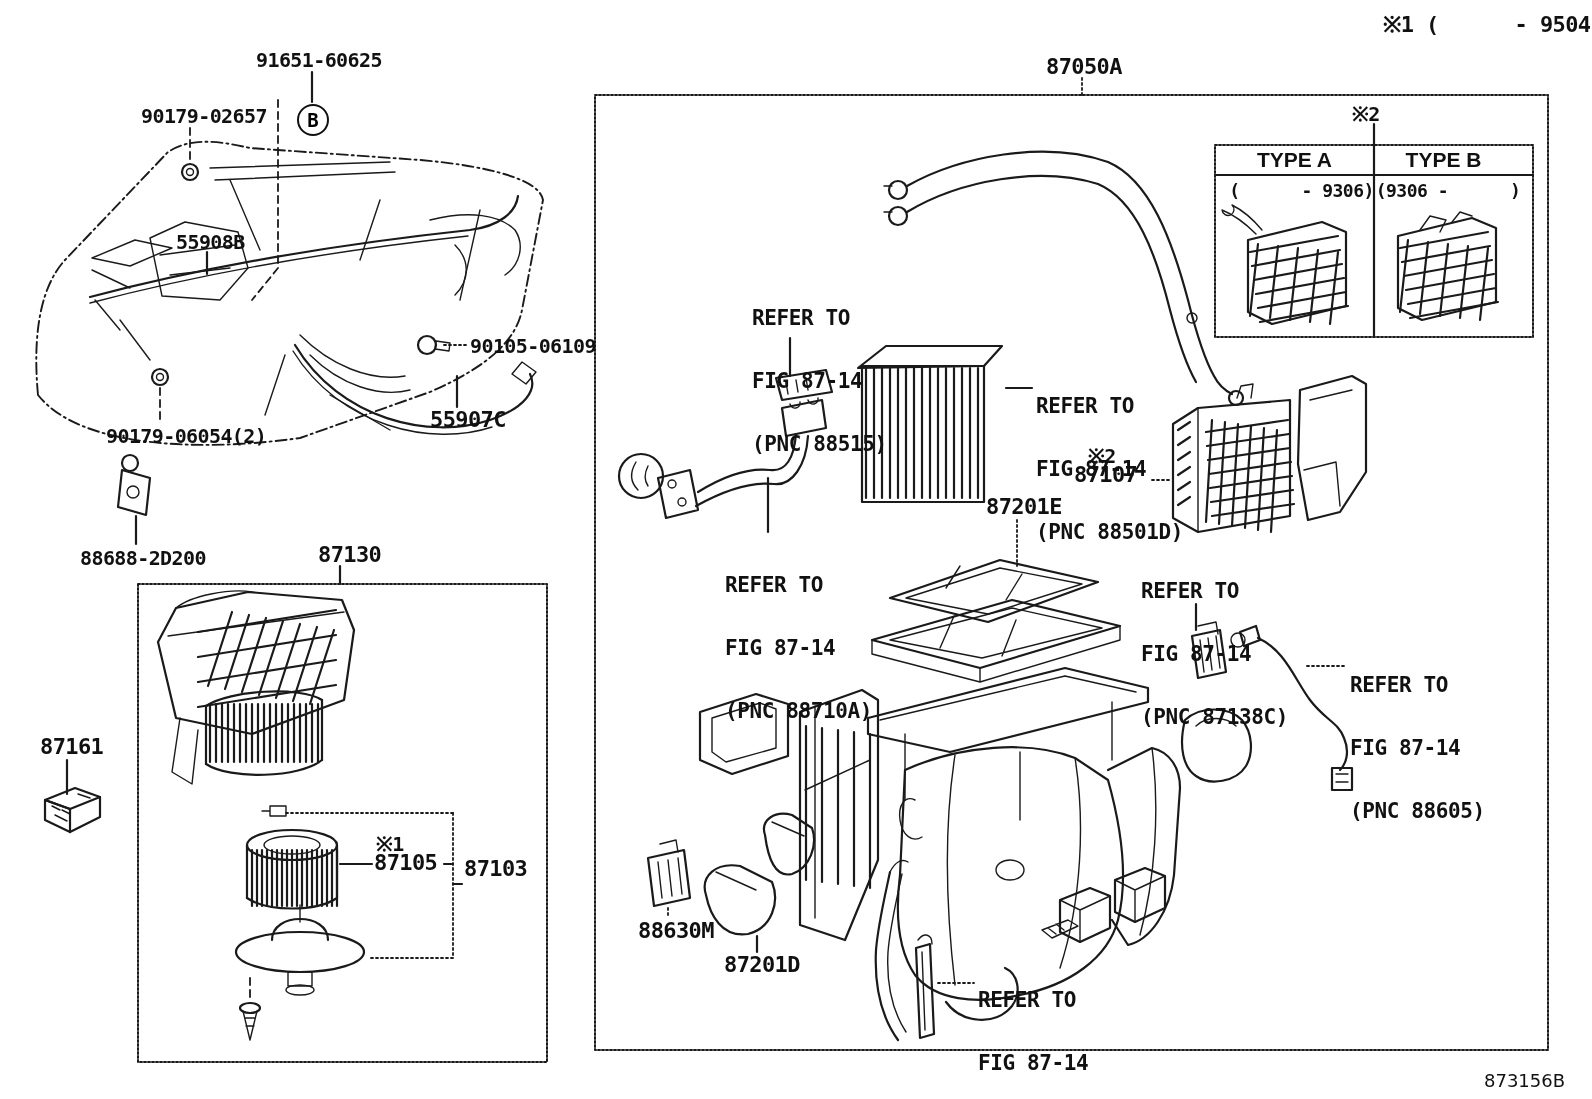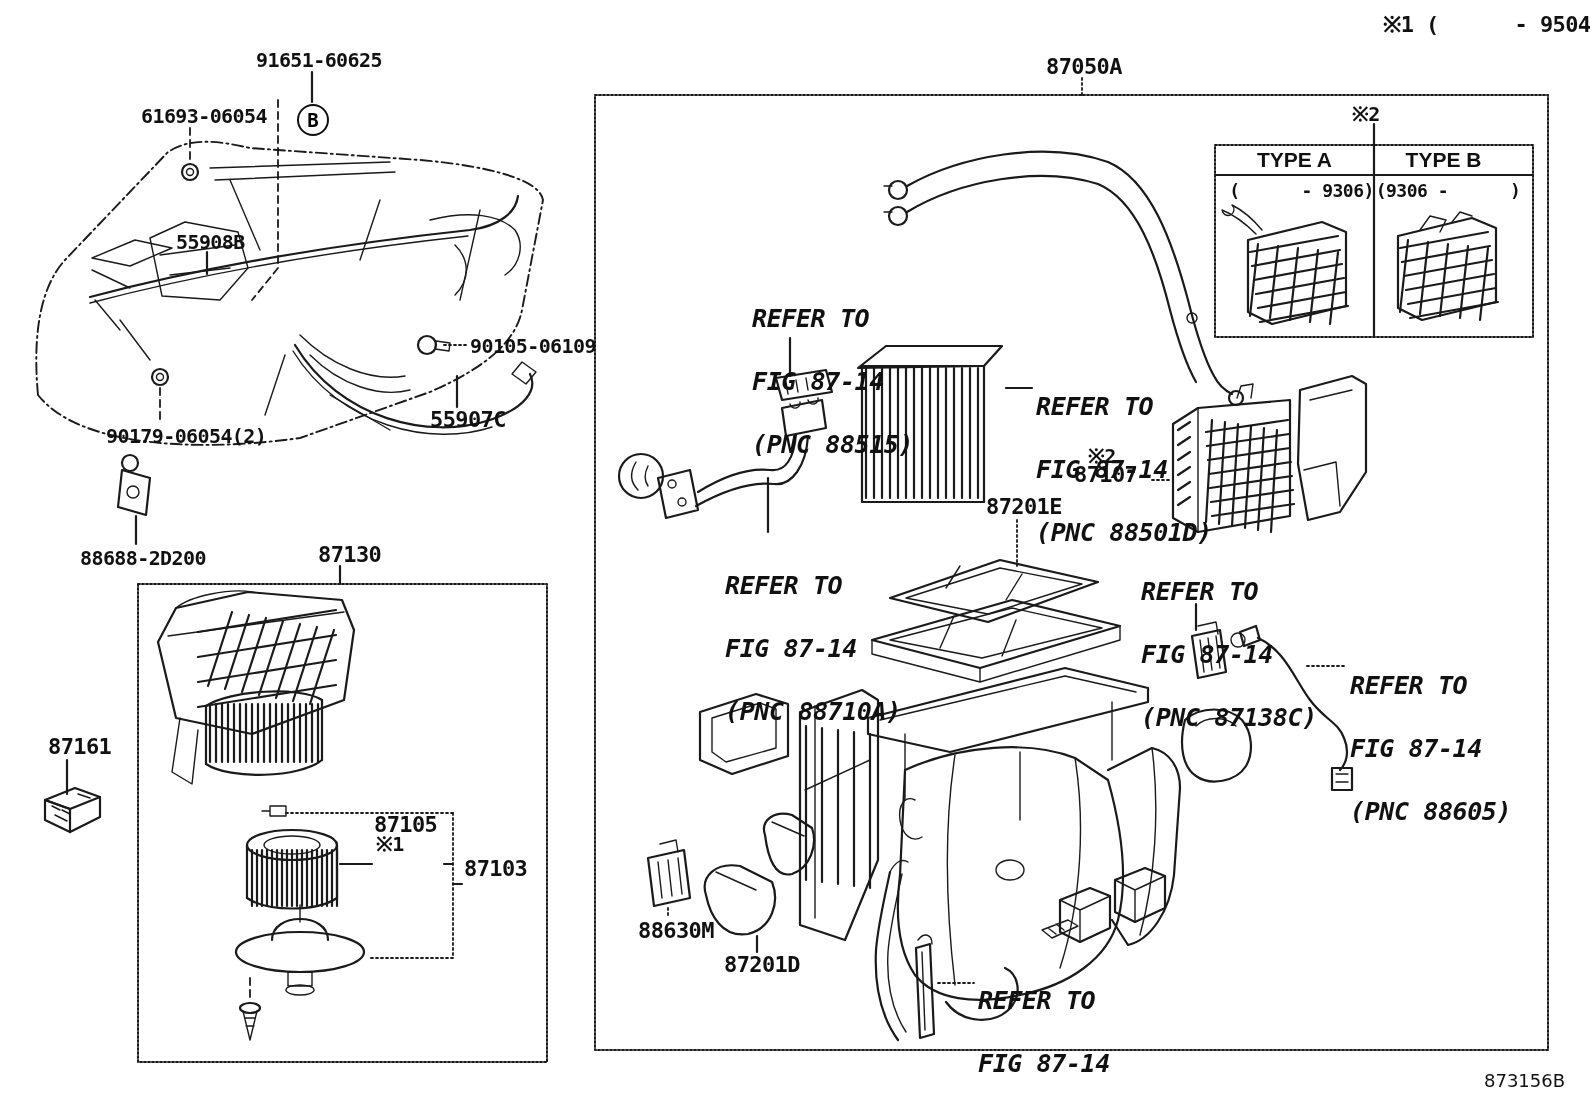--- a/index.html
+++ b/index.html
@@ -8,21 +8,21 @@
   svg{position:absolute;left:0;top:0;}
   svg *{stroke:#1a1a1a;fill:none;stroke-width:2.2;stroke-linecap:round;stroke-linejoin:round;}
   .thin{stroke-width:1.4;}
   .dot{stroke-dasharray:2 3;stroke-width:1.8;}
   .dash{stroke-dasharray:7 5;stroke-width:1.8;}
   .dashdot{stroke-dasharray:11 4 2 4;stroke-width:1.9;}
   .boxline{stroke-dasharray:2 2;stroke-width:2;}
   .lbl{position:absolute;font-weight:bold;font-size:20px;letter-spacing:-0.6px;color:#111;
        white-space:pre;z-index:5;}
   .lg{font-size:22px;}
-  .ref{font-size:25px;line-height:21px;letter-spacing:-0.4px;font-style:italic;}
+  .ref{font-size:21px;line-height:21px;letter-spacing:-0.4px;}
   .hdr{font-family:"Liberation Sans",sans-serif;font-size:21px;letter-spacing:0;text-align:center;}
   .rng{font-size:18px;text-align:center;letter-spacing:-0.5px;}
   .code{font-family:"DejaVu Sans",sans-serif;font-weight:normal;font-size:18px;letter-spacing:0;}
   .circleB{position:absolute;left:297px;top:104px;width:28px;height:28px;border:2.6px solid #111;
        border-radius:50%;text-align:center;line-height:28px;font-weight:bold;font-size:19px;z-index:5;}
 </style>
 </head>
 <body>
 
 <div id="canvas">
@@ -394,31 +394,31 @@
       <path class="thin" d="M922,952 l3,78 M918,940 c6,-8 14,-6 14,4"></path>
       <line class="dot" x1="938" y1="983" x2="974" y2="983"></line>
       <path d="M946,1002 C962,1024 996,1026 1012,1006 C1022,992 1018,974 1005,968"></path>
     </g>
   </g>
 </svg>
 
 <div class="lbl lg" style="left:1383px;top:8px;">※1 (      - 9504)</div>
 
 <div class="lbl" style="left:256px;top:48px;">91651-60625</div>
-<div class="lbl" style="left:141px;top:104px;">61693-06054</div>
+<div class="lbl" style="left:141px;top:104px;">90179-02657</div>
 <div class="circleB">B</div>
 <div class="lbl" style="left:176px;top:230px;">55908B</div>
 <div class="lbl" style="left:470px;top:334px;">90105-06109</div>
 <div class="lbl lg" style="left:430px;top:407px;">55907C</div>
 <div class="lbl" style="left:106px;top:424px;">90179-06054(2)</div>
 <div class="lbl" style="left:80px;top:546px;">88688-2D200</div>
 <div class="lbl lg" style="left:310px;top:542px;margin-left:8px;">87130</div>
-<div class="lbl lg" style="left:48px;top:734px;">87161</div>
+<div class="lbl lg" style="left:40px;top:734px;">87161</div>
 <div class="lbl" style="left:376px;top:830px;">※1</div>
-<div class="lbl lg" style="left:374px;top:812px;">87105</div>
+<div class="lbl lg" style="left:374px;top:850px;">87105</div>
 <div class="lbl lg" style="left:464px;top:856px;">87103</div>
 
 <div class="lbl lg" style="left:1046px;top:54px;">87050A</div>
 <div class="lbl" style="left:1352px;top:100px;">※2</div>
 <div class="lbl hdr" style="left:1215px;top:148px;width:159px;">TYPE A</div>
 <div class="lbl hdr" style="left:1374px;top:148px;width:139px;">TYPE B</div>
 <div class="lbl rng" style="left:1215px;top:180px;width:173px;">(      - 9306)</div>
 <div class="lbl rng" style="left:1374px;top:180px;width:148px;">(9306 -      )</div>
 
 <div class="lbl ref" style="left:752px;top:266px;">

